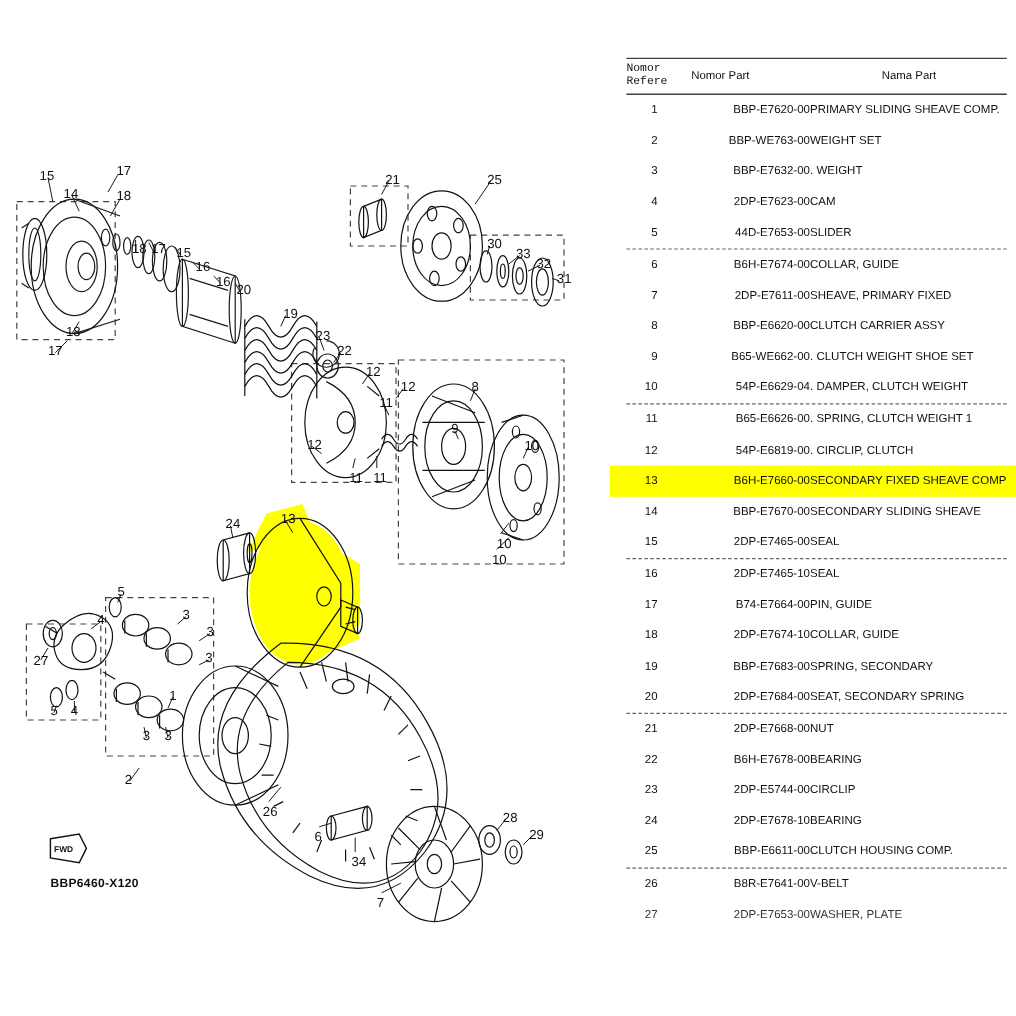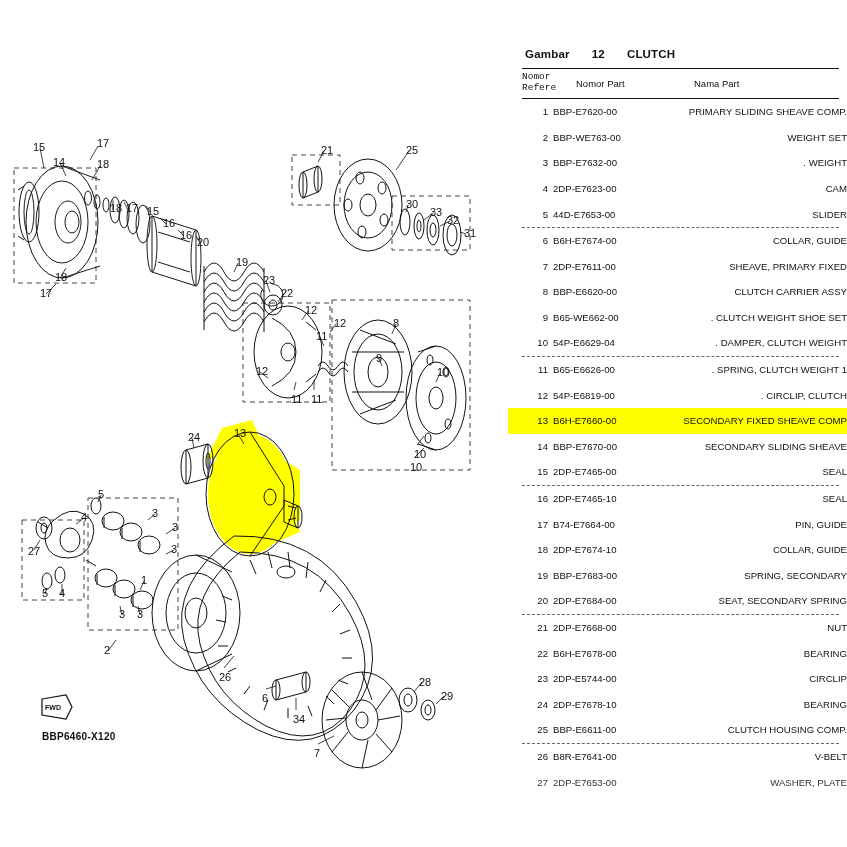--- a/index.html
+++ b/index.html
@@ -103,44 +103,46 @@
     font-family: Liberation Mono, monospace;
   }
   #table-header .h-part {
     width: 118px;
     text-align: left;
     padding-top: 6px;
     padding-left: 6px;
   }
   #table-header .h-name {
     flex: 1;
+    text-align: center;
     padding-top: 6px;
     padding-right: 26px;
   }
 
   .trow {
     display: flex;
     align-items: center;
     height: 25.6px;
     font-size: 9.6px;
     padding-left: 14px;
     box-sizing: border-box;
   }
   .trow .c-idx {
     width: 26px;
     text-align: right;
     padding-right: 5px;
   }
   .trow .c-part {
     width: 110px;
-    text-align: left;
+    text-align: right;
+    margin-left: 12px;
   }
   .trow .c-name {
     flex: 1;
-    text-align: right;
+    text-align: left;
   }
   .trow.highlight {
     background: #ffff00;
   }
   .trow.clipped {
     color: #333;
   }
   #clip-mask {
     position: absolute;
     left: 0;
@@ -461,23 +463,20 @@
     <svg id="fwd-badge" viewBox="0 0 34 28">
       <path d="M2 6 L26 2 L32 14 L26 26 L2 22 Z" fill="#ffffff" stroke="#111" stroke-width="1.2"></path>
       <text x="13" y="17" font-size="7" font-weight="bold" text-anchor="middle" fill="#111">FWD</text>
     </svg>
 
     <div id="diagram-code">BBP6460-X120</div>
   </div>
 
   <div id="table-panel">
 
-    <div id="table-title">
-      <span class="t-gambar">Gambar</span><span class="t-num">12</span><span class="t-name">CLUTCH</span>
-    </div>
 
     <div class="rule"></div>
 
     <div id="table-header">
       <div class="h-no">
         <div>Nomor</div>
         <div>Refere</div>
       </div>
       <div class="h-part">Nomor Part</div>
       <div class="h-name">Nama Part</div>

